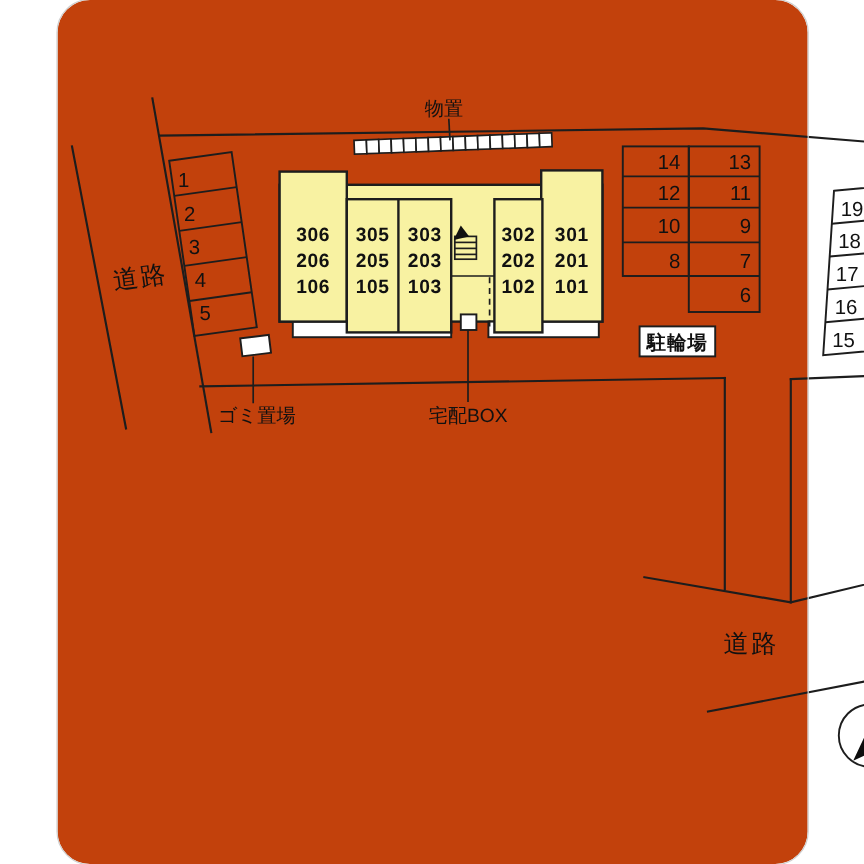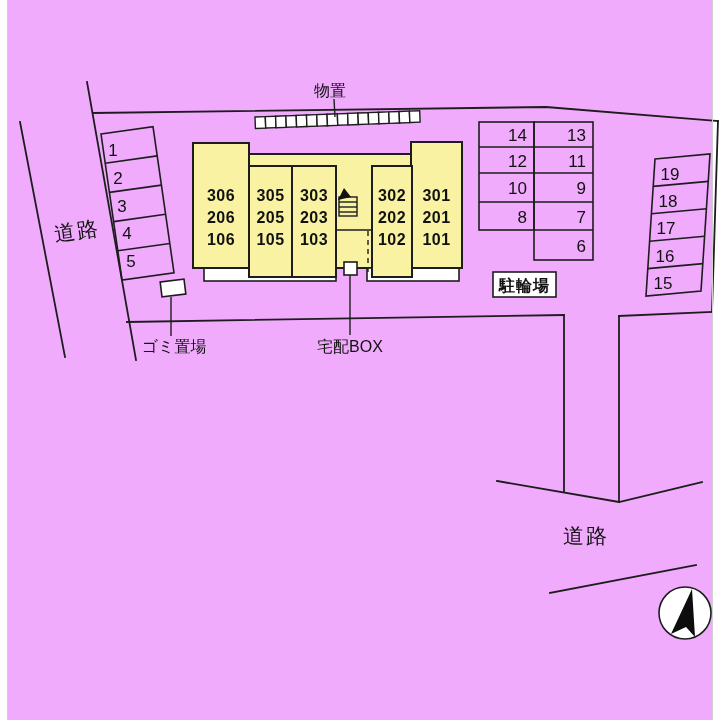--- a/index.html
+++ b/index.html
@@ -1,16 +1,16 @@
 <!DOCTYPE html>
 <html><head>
 <meta charset="utf-8">
 <style>
   html,body{margin:0;padding:0;background:#ffffff;}
-  .page{width:704px;height:720px;position:relative;background:#f0abfc;outline:1px solid #cfcfcf;margin:0 auto;font-family:"Liberation Sans",sans-serif;}
+  .page{width:625px;height:720px;position:relative;background:#c2410c;outline:1px solid #cfcfcf;margin:0 auto;font-family:"Liberation Sans",sans-serif;border-radius:27px;}
   svg{display:block;}
   text{fill:#111;font-family:"Liberation Sans","DejaVu Sans",sans-serif;}
   .lbl{font-size:16px;}
   .lbl-big{font-size:21px;letter-spacing:2px;}
   .pnum{font-size:17px;}
   .unit{font-size:16px;font-weight:bold;letter-spacing:0.5px;}
   .bike{font-size:16px;font-weight:bold;letter-spacing:1px;}
   .ln{stroke:#1d1d1d;stroke-width:1.8;fill:none;stroke-linecap:square;}
   .ln-thin{stroke:#1d1d1d;stroke-width:1.4;fill:none;}
   .box{stroke:#1d1d1d;stroke-width:1.6;fill:#ffffff;}

